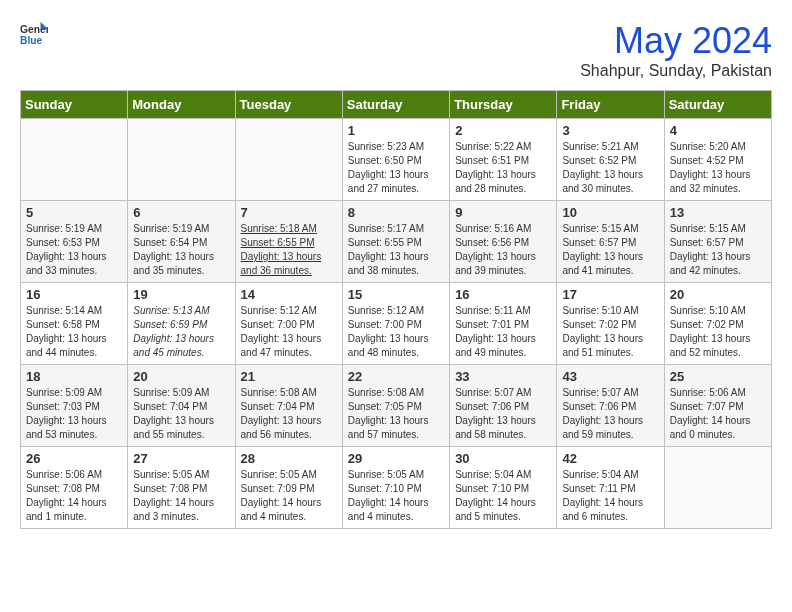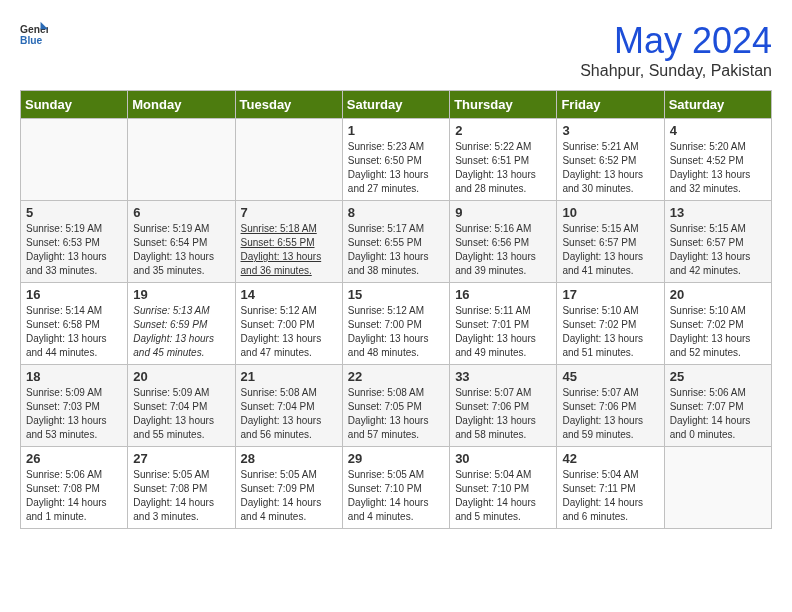--- a/index.html
+++ b/index.html
@@ -242,21 +242,21 @@
 Sunset: 7:05 PM
 Daylight: 13 hours and 57 minutes.</div>
         </td>
         <td>
           <span class="day-num">33</span>
           <div class="day-info" style="white-space: pre-line;">Sunrise: 5:07 AM
 Sunset: 7:06 PM
 Daylight: 13 hours and 58 minutes.</div>
         </td>
         <td>
-          <span class="day-num">45</span>
+          <span class="day-num">43</span>
           <div class="day-info" style="white-space: pre-line;">Sunrise: 5:07 AM
 Sunset: 7:06 PM
 Daylight: 13 hours and 59 minutes.</div>
         </td>
         <td>
           <span class="day-num">25</span>
           <div class="day-info" style="white-space: pre-line;">Sunrise: 5:06 AM
 Sunset: 7:07 PM
 Daylight: 14 hours and 0 minutes.</div>
         </td>

